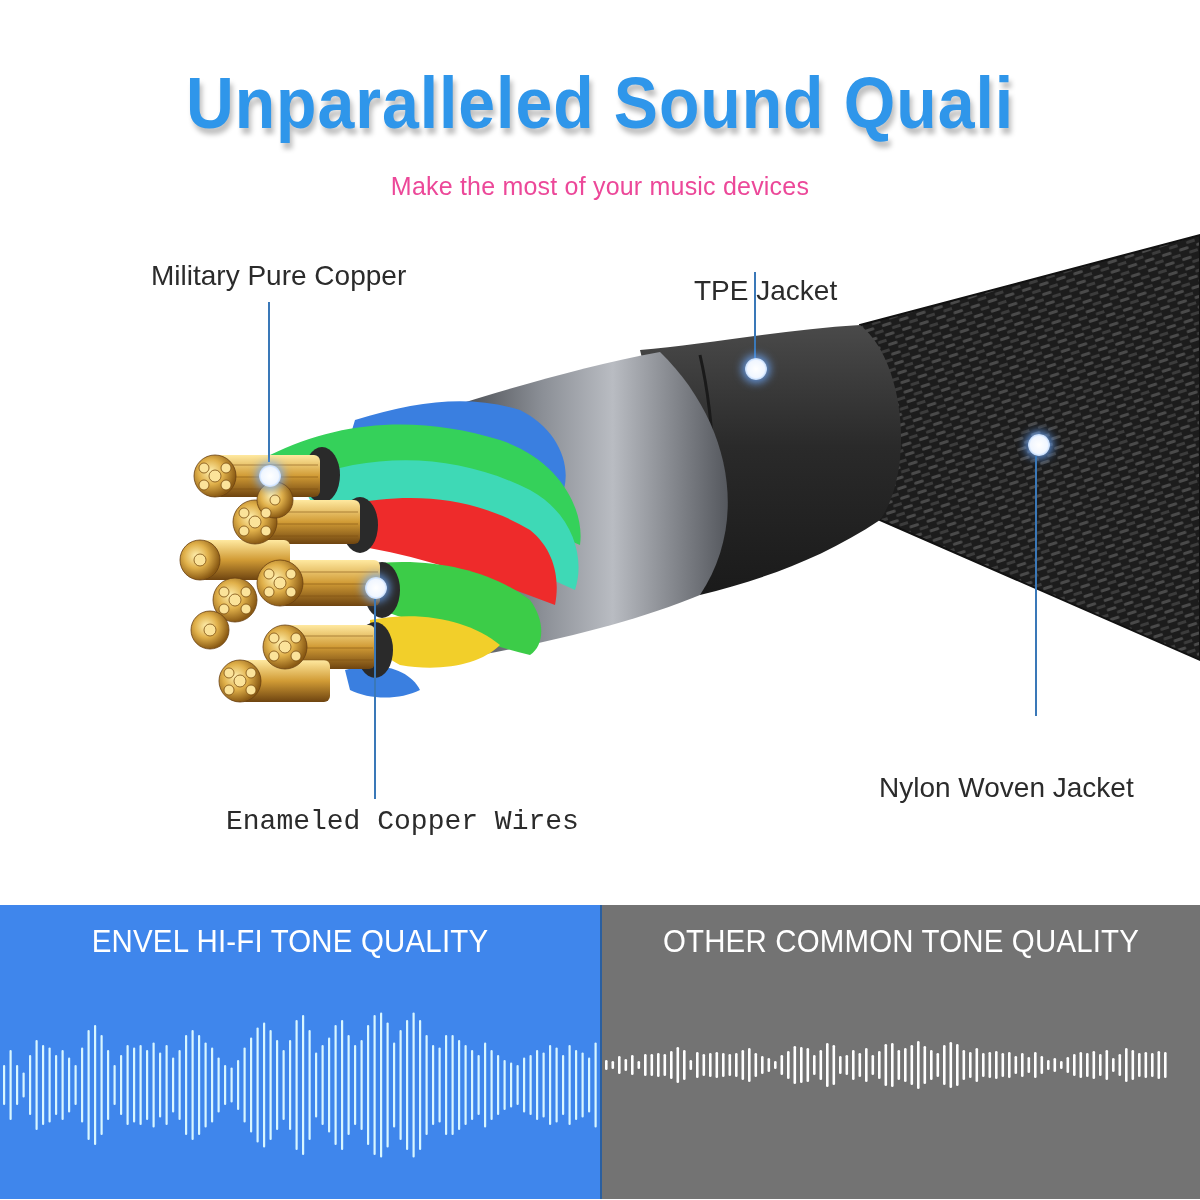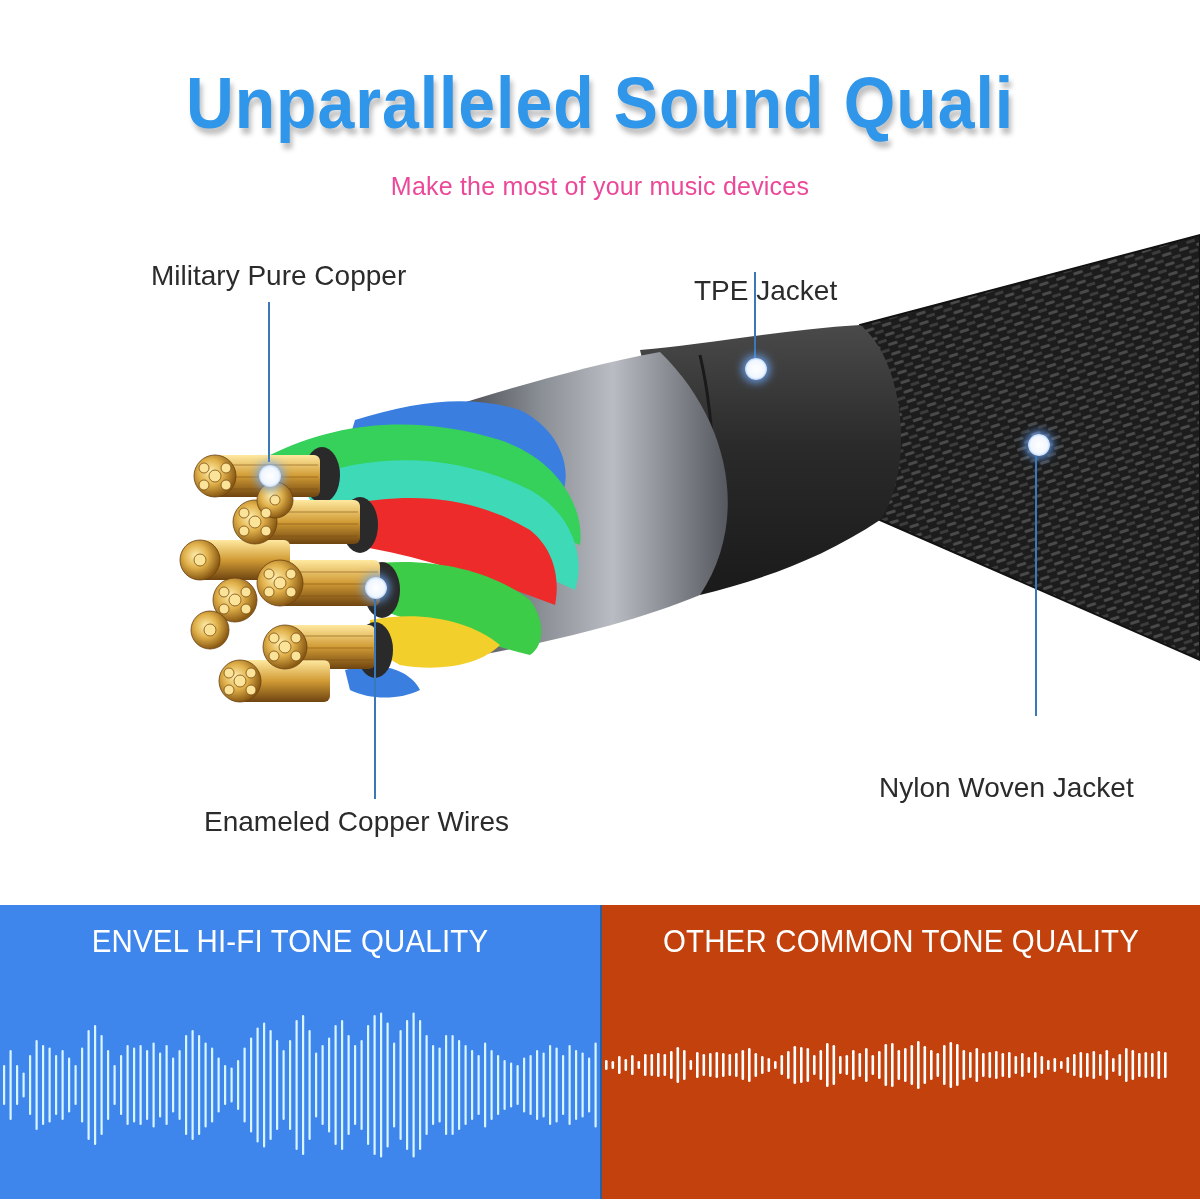--- a/index.html
+++ b/index.html
@@ -24,21 +24,21 @@
   }
   .callout-line { position: absolute; width: 2px; background: #3a78b8; }
   .callout-dot {
     position: absolute; width: 22px; height: 22px; border-radius: 50%;
     background: radial-gradient(circle, #ffffff 0%, #f0f6ff 55%, #9cc6ff 80%, rgba(90,150,255,0.3) 100%);
     box-shadow: 0 0 8px 3px rgba(110,170,255,0.8);
   }
 
   .banner { position: absolute; top: 905px; height: 294px; width: 600px; overflow: hidden; }
   .banner.hifi { left: 0; background: #3f86ec; }
-  .banner.common { left: 600px; background: #c2410c; border-left: 2px solid #2a5fa0; }
+  .banner.common { left: 600px; background: #737373; border-left: 2px solid #2a5fa0; }
   .banner-title {
     position: absolute; top: 18px; left: 0; width: 100%; text-align: center;
     font-size: 32px; color: #ffffff; letter-spacing: 0.2px; transform: scaleX(0.92);
   }
   .banner.hifi .banner-title { left: -10px; }
   .wave { position: absolute; left: 0; width: 600px; }
   .wave.hifi { top: 70px; height: 220px; }
   .wave.common { top: 100px; height: 120px; }
 </style>
 </head>
@@ -180,21 +180,21 @@
 <div class="callout-label" style="left:694px; top:230px;margin-top:45px;">TPE Jacket</div>
 <div class="callout-line" style="left:754px; top:272px; height:90px;"></div>
 <div class="callout-dot" style="left:745px; top:358px;"></div>
 
 <div class="callout-dot" style="left:1028px; top:434px;"></div>
 <div class="callout-line" style="left:1035px; top:456px; height:260px;"></div>
 <div class="callout-label" style="left:879px; top:772px;">Nylon Woven Jacket</div>
 
 <div class="callout-dot" style="left:365px; top:577px;"></div>
 <div class="callout-line" style="left:374px; top:599px; height:200px;"></div>
-<div class="callout-label" style="left:204px; top:806px;">Enameled Copper Wires</div>
+<div class="callout-label" style="left:226px; top:806px;font-family:Liberation Mono, monospace;">Enameled Copper Wires</div>
 
 <section class="banner hifi">
   <div class="banner-title">ENVEL HI-FI TONE QUALITY</div>
   <svg class="wave hifi" id="wave-left" viewBox="0 0 600 220">
       <rect x="3" y="90" width="2.2" height="40" rx="1.1" fill="#d8f6ff"></rect>
       <rect x="9.5" y="75" width="2.2" height="70" rx="1.1" fill="#d8f6ff"></rect>
       <rect x="16" y="90" width="2.2" height="40" rx="1.1" fill="#d8f6ff"></rect>
       <rect x="22.5" y="97.5" width="2.2" height="25" rx="1.1" fill="#d8f6ff"></rect>
       <rect x="29" y="80" width="2.2" height="60" rx="1.1" fill="#d8f6ff"></rect>
       <rect x="35.5" y="65" width="2.2" height="90" rx="1.1" fill="#d8f6ff"></rect>

